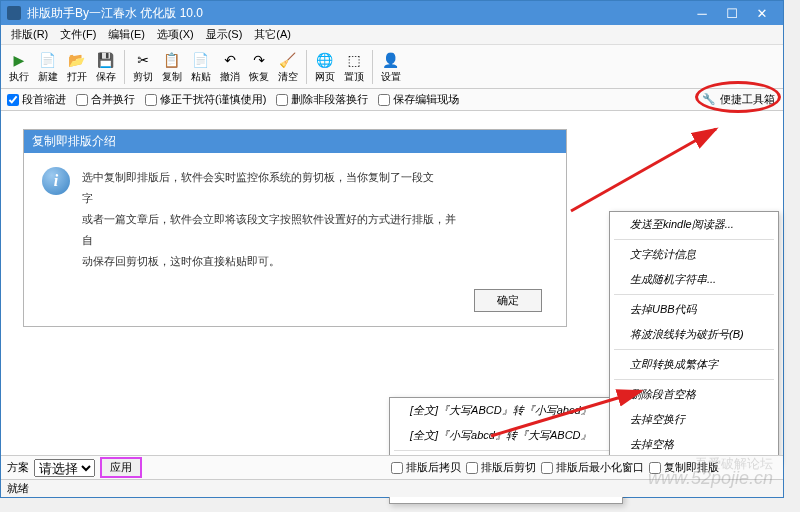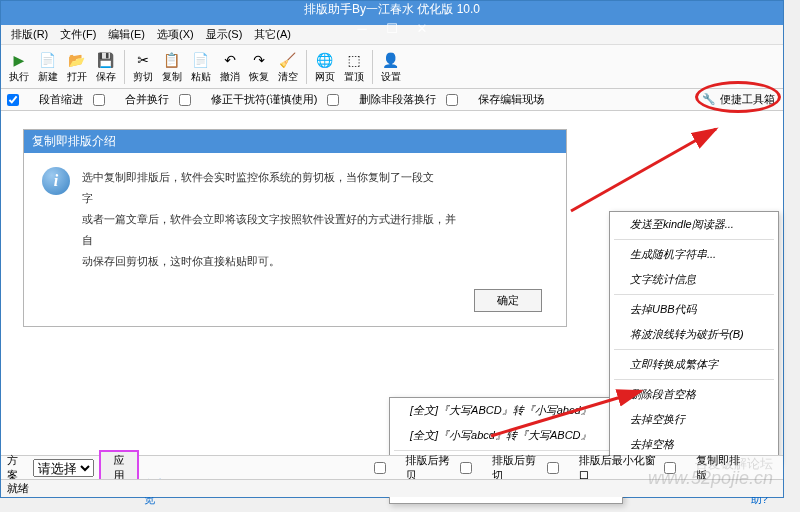--- a/index.html
+++ b/index.html
@@ -1,30 +1,30 @@
 <!DOCTYPE html>
 <html><head>
 <meta charset="utf-8">
 <style>
 * { margin: 0; padding: 0; box-sizing: border-box; font-family: "Microsoft YaHei", "SimSun", sans-serif; }
 body { background: #f0f0f0; width: 800px; height: 512px; overflow: hidden; position: relative; }
 .window { width: 784px; height: 498px; background: #fff; border: 1px solid #3a7ec0; position: relative; }
-.titlebar { height: 24px; background: #4a90d9; color: #fff; display: flex; align-items: center; padding: 0 6px; font-size: 12px; flex-direction: column; }
+.titlebar { height: 24px; background: #4a90d9; color: #fff; display: flex; align-items: center; padding: 0 6px; font-size: 12px; }
 .title-icon { width: 14px; height: 14px; background: #2a5a8a; border-radius: 2px; margin-right: 6px; display: inline-block; }
 .title-text { flex: 1; }
 .win-btns { display: flex; }
 .win-btn { width: 30px; height: 20px; display: flex; align-items: center; justify-content: center; color: #fff; font-size: 13px; cursor: pointer; }
 .menubar { height: 20px; background: #f5f5f5; display: flex; align-items: center; padding: 0 4px; font-size: 11px; border-bottom: 1px solid #ddd; }
 .menu-item { padding: 2px 6px; cursor: pointer; }
 .toolbar { height: 44px; background: #fafafa; display: flex; align-items: center; padding: 2px 4px; border-bottom: 1px solid #ccc; gap: 1px; }
 .tb-btn { display: flex; flex-direction: column; align-items: center; padding: 2px 4px; font-size: 10px; cursor: pointer; min-width: 28px; }
 .tb-icon { width: 20px; height: 20px; display: flex; align-items: center; justify-content: center; font-size: 14px; }
 .tb-sep { width: 1px; height: 34px; background: #ccc; margin: 0 3px; }
 .optbar { height: 22px; background: #fafafa; display: flex; align-items: center; padding: 0 6px; font-size: 11px; border-bottom: 1px solid #ccc; gap: 10px; position: relative; }
-.opt-chk { display: flex; align-items: center; gap: 20px; }
+.opt-chk { display: flex; align-items: center; gap: 3px; }
 .opt-chk input { width: 12px; height: 12px; }
 .toolbox-btn { position: absolute; right: 8px; display: flex; align-items: center; gap: 4px; cursor: pointer; }
 .circle-annot { position: absolute; right: 2px; top: -8px; width: 86px; height: 32px; border: 3px solid #e02020; border-radius: 50%; pointer-events: none; }
 .content { position: relative; height: 360px; padding: 10px; }
 .dialog { width: 544px; border: 1px solid #b5b5b5; background: #fff; position: absolute; left: 22px; top: 18px; }
 .dialog-title { background: #4a90d9; color: #fff; font-size: 12px; padding: 3px 8px; }
 .dialog-body { padding: 14px 18px 10px; display: flex; gap: 12px; font-size: 11px; }
 .info-icon { width: 28px; height: 28px; border-radius: 50%; background: radial-gradient(circle at 35% 30%, #9dcaf0, #3a84c5); display: flex; align-items: center; justify-content: center; color: #fff; font-weight: bold; font-family: "Georgia", serif; font-size: 16px; flex-shrink: 0; font-style: italic; }
 .dialog-text { line-height: 1.9; color: #333; }
 .dialog-footer { text-align: right; padding: 8px 24px 14px; }
@@ -176,22 +176,22 @@
     <div class="submenu sub-left">
         <div class="submenu-item">[全文]『大写ABCD』转『小写abcd』</div>
         <div class="submenu-item">[全文]『小写abcd』转『大写ABCD』</div>
         <div class="submenu-sep"></div>
         <div class="submenu-item">[选中文字]『大写ABCD』转『小写abcd』</div>
         <div class="submenu-item">[选中文字]『小写abcd』转『大写ABCD』</div>
       </div>
     <div class="submenu sub-right">
         <div class="submenu-item">发送至kindle阅读器...</div>
         <div class="submenu-sep"></div>
+        <div class="submenu-item">文字统计信息</div>
         <div class="submenu-item">生成随机字符串...</div>
-        <div class="submenu-item">文字统计信息</div>
         <div class="submenu-sep"></div>
         <div class="submenu-item">去掉UBB代码</div>
         <div class="submenu-item">将波浪线转为破折号(B)</div>
         <div class="submenu-sep"></div>
         <div class="submenu-item">立即转换成繁体字</div>
         <div class="submenu-sep"></div>
         <div class="submenu-item">删除段首空格</div>
         <div class="submenu-item">去掉空换行</div>
         <div class="submenu-item">去掉空格</div>
         <div class="submenu-sep"></div>

